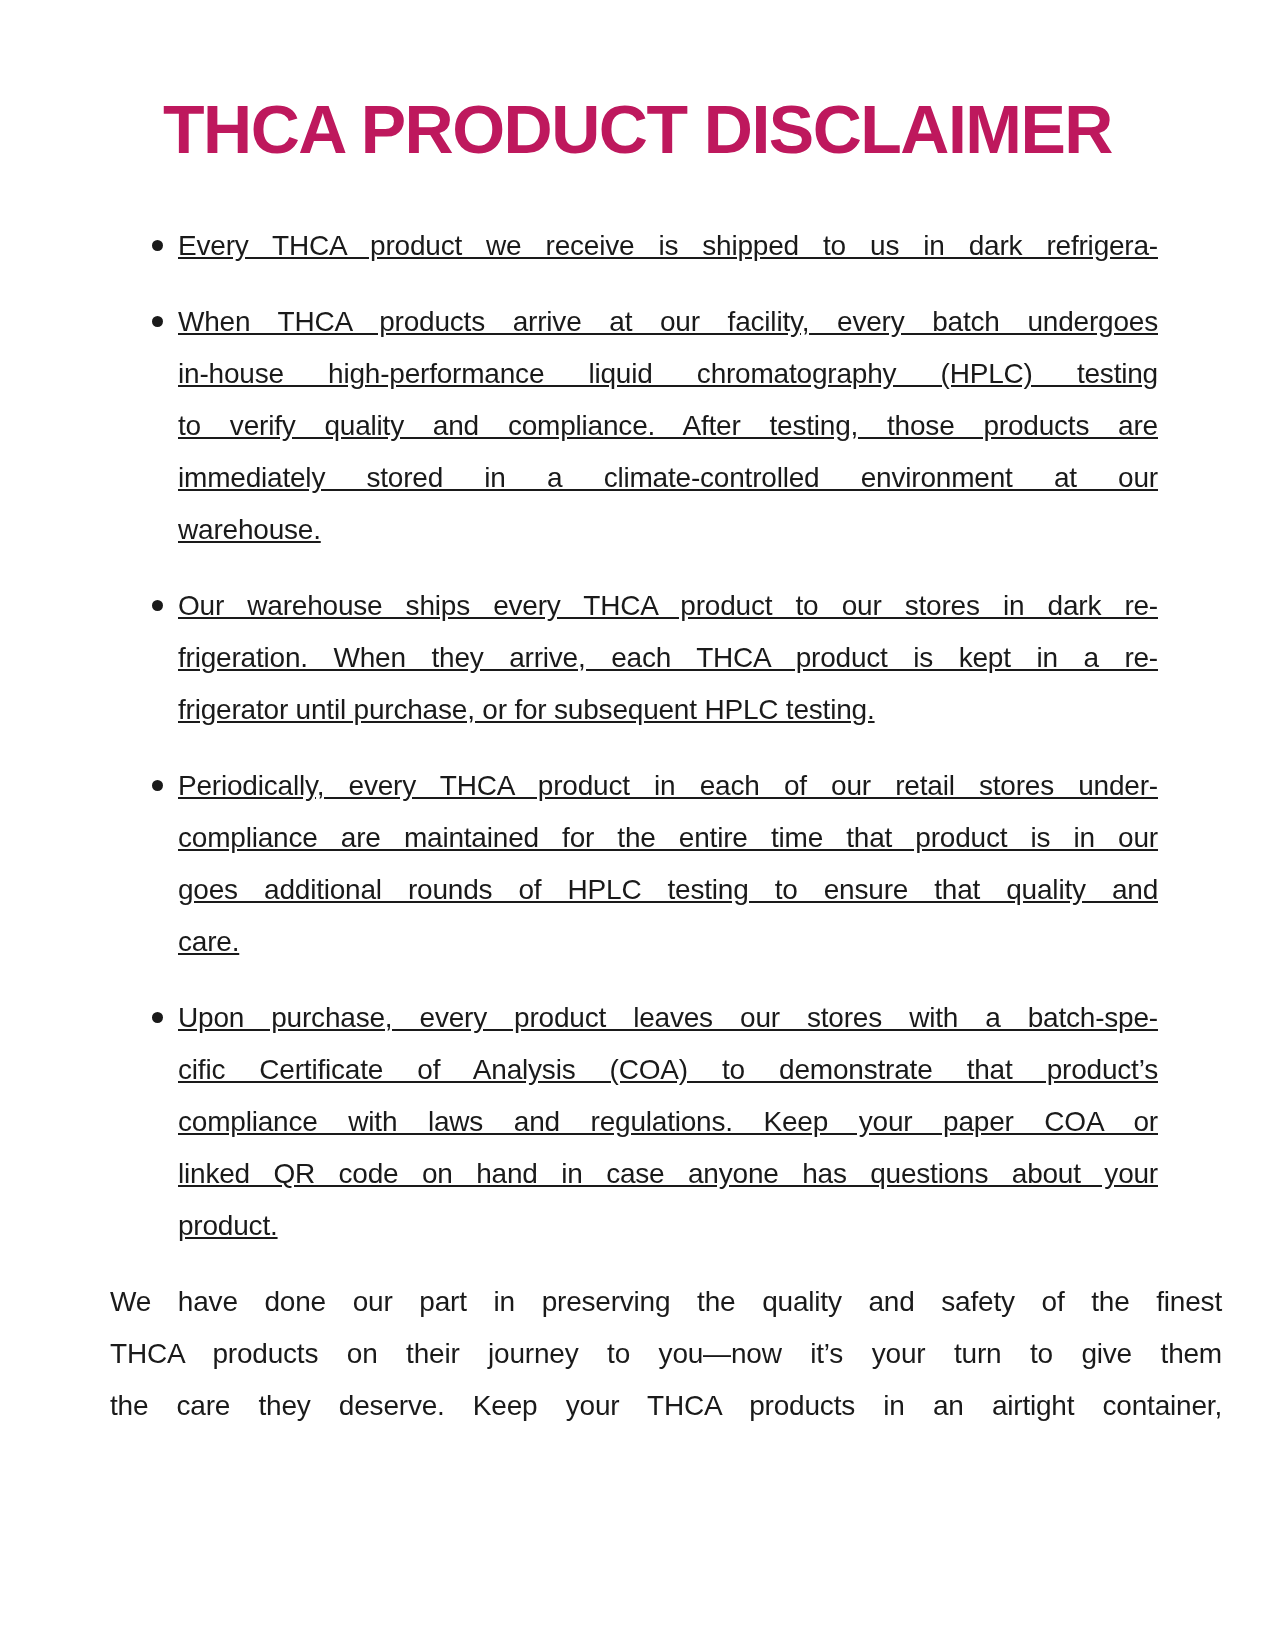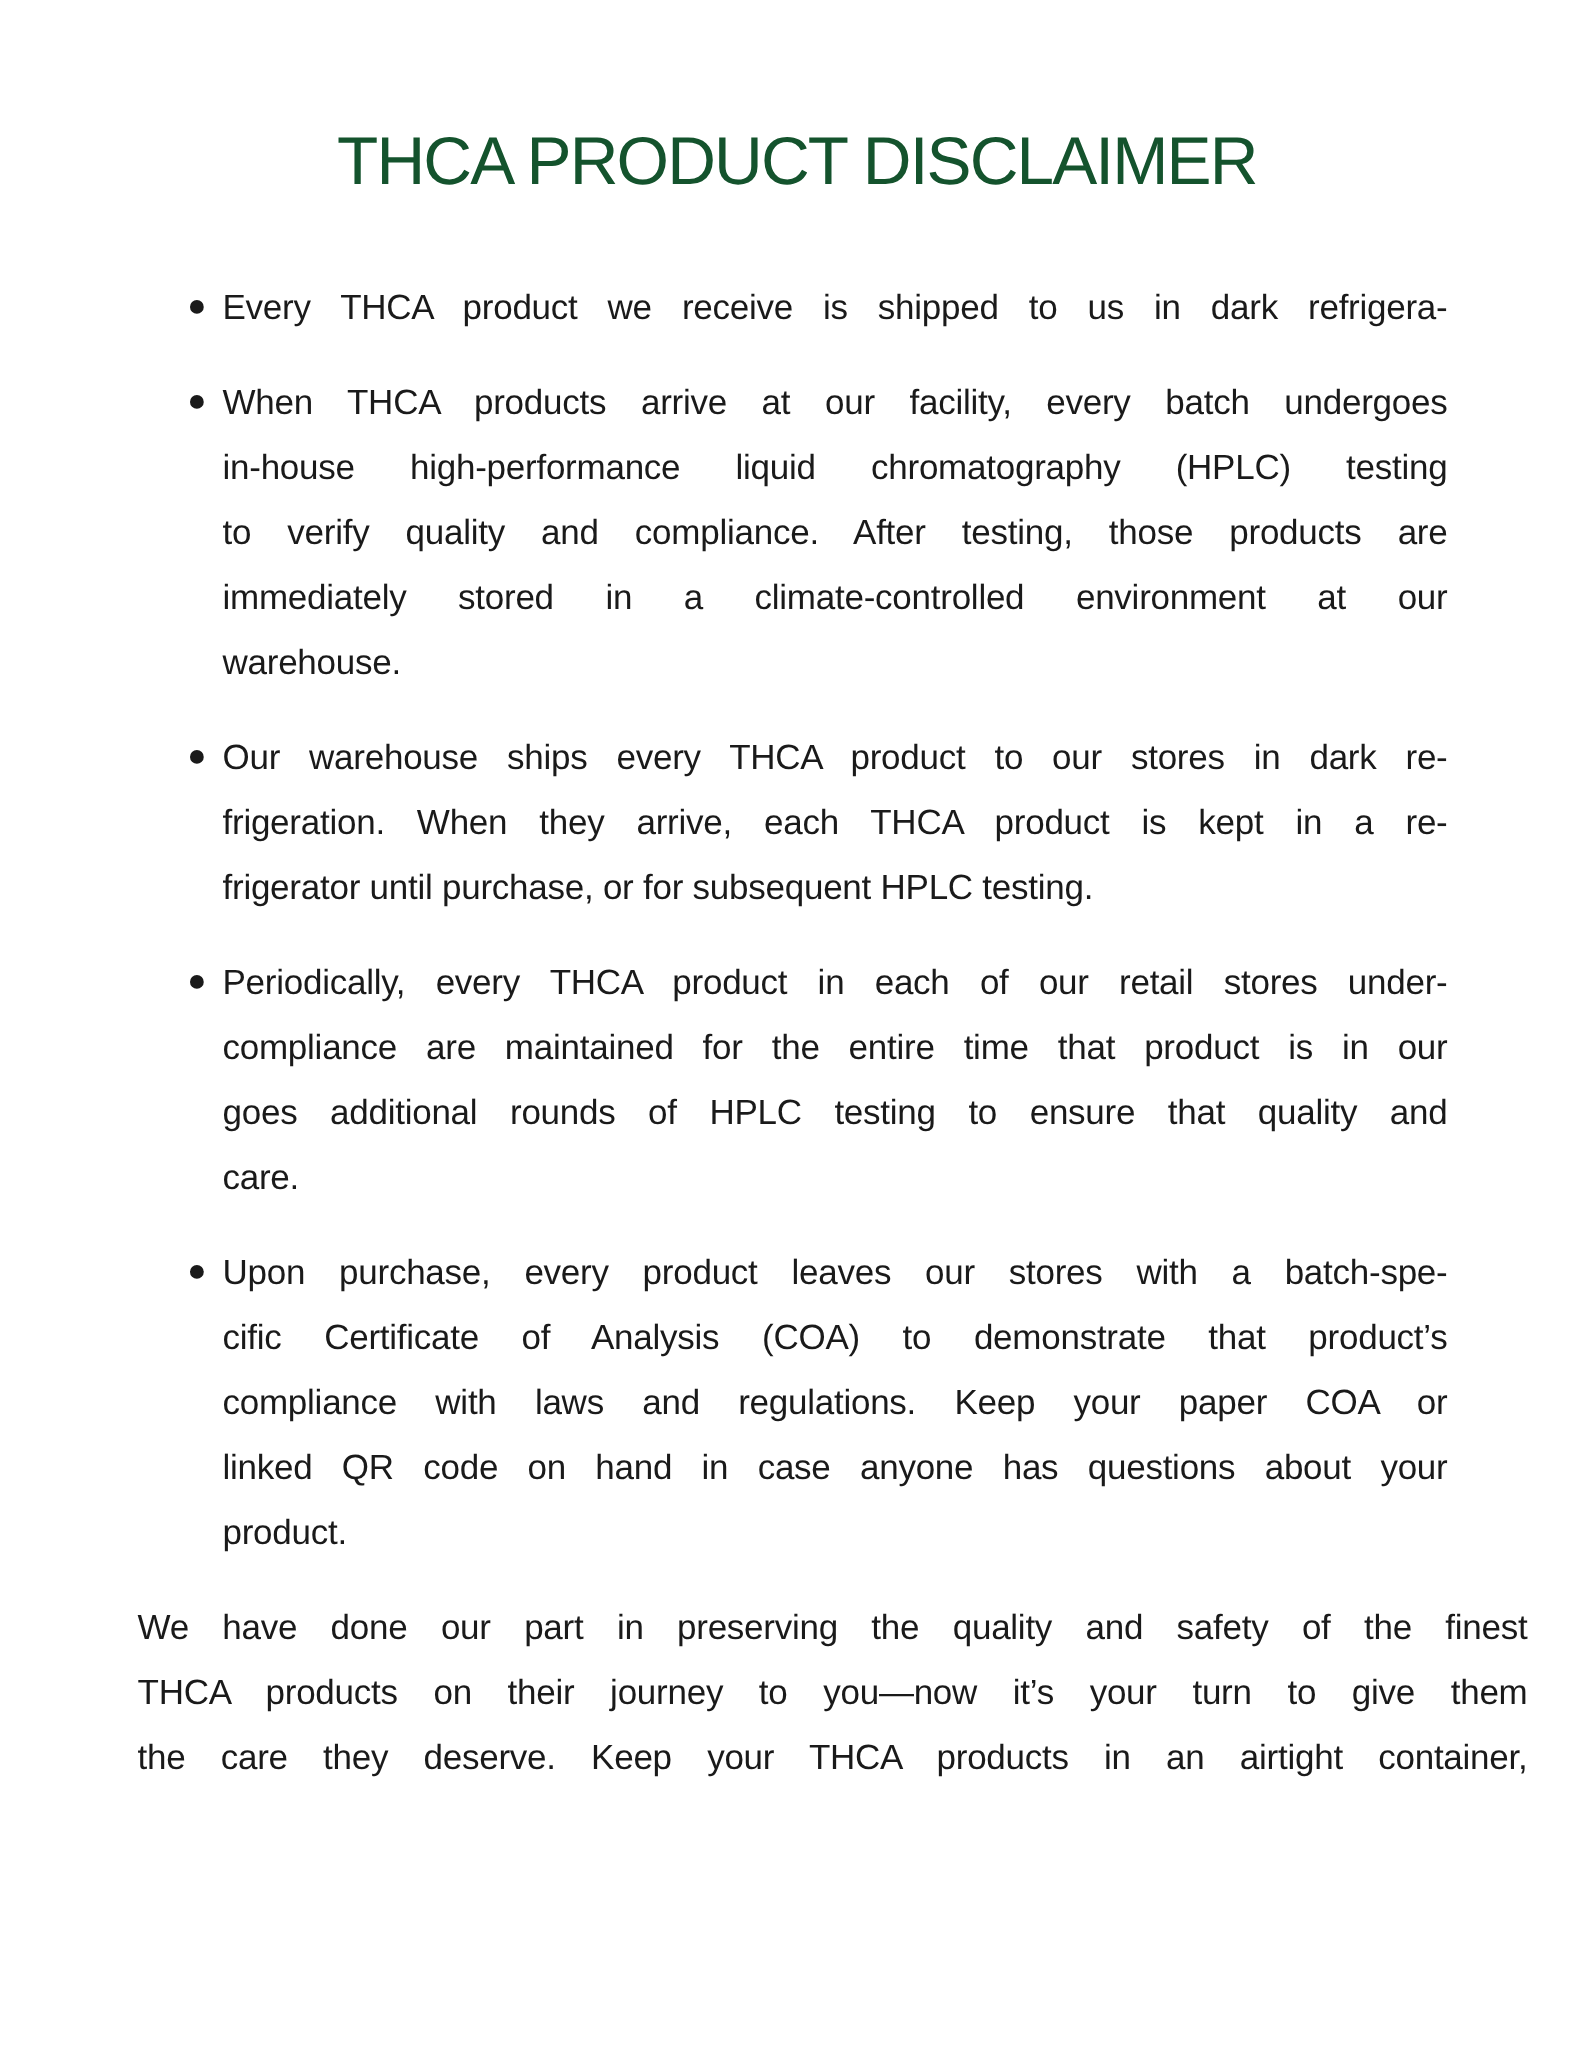--- a/index.html
+++ b/index.html
@@ -19,25 +19,25 @@
     width: 1275px;
     height: 1650px;
     box-sizing: border-box;
     padding-top: 92px;
     background: #FFFFFF;
   }
   .title {
     margin: 0;
     width: 100%;
     text-align: center;
-    font-size: 54px;
+    font-size: 68px;
     line-height: 74px;
-    font-weight: 400;
+    font-weight: 700;
     letter-spacing: -1.5px;
-    color: #14532d;
+    color: #be185d;
     white-space: nowrap;
   }
   .bullets {
     margin: 54px 117px 0 152px; 
   }
   .bullet-item {
     display: flex;
     align-items: flex-start;
     margin-bottom: 24px;
   }
@@ -46,20 +46,21 @@
     width: 11px;
     height: 11px;
     border-radius: 50%;
     background: #1A1A1A;
     margin-top: 20px;
     margin-right: 15px;
   }
   .bullet-text {
     flex: 1;
     min-width: 0;
+    text-decoration: underline;
   }
   .line {
     font-size: 28px;
     line-height: 52px;
     letter-spacing: -0.2px;
     text-align: justify;
     text-align-last: justify;
   }
   .line.last {
     text-align-last: left;

